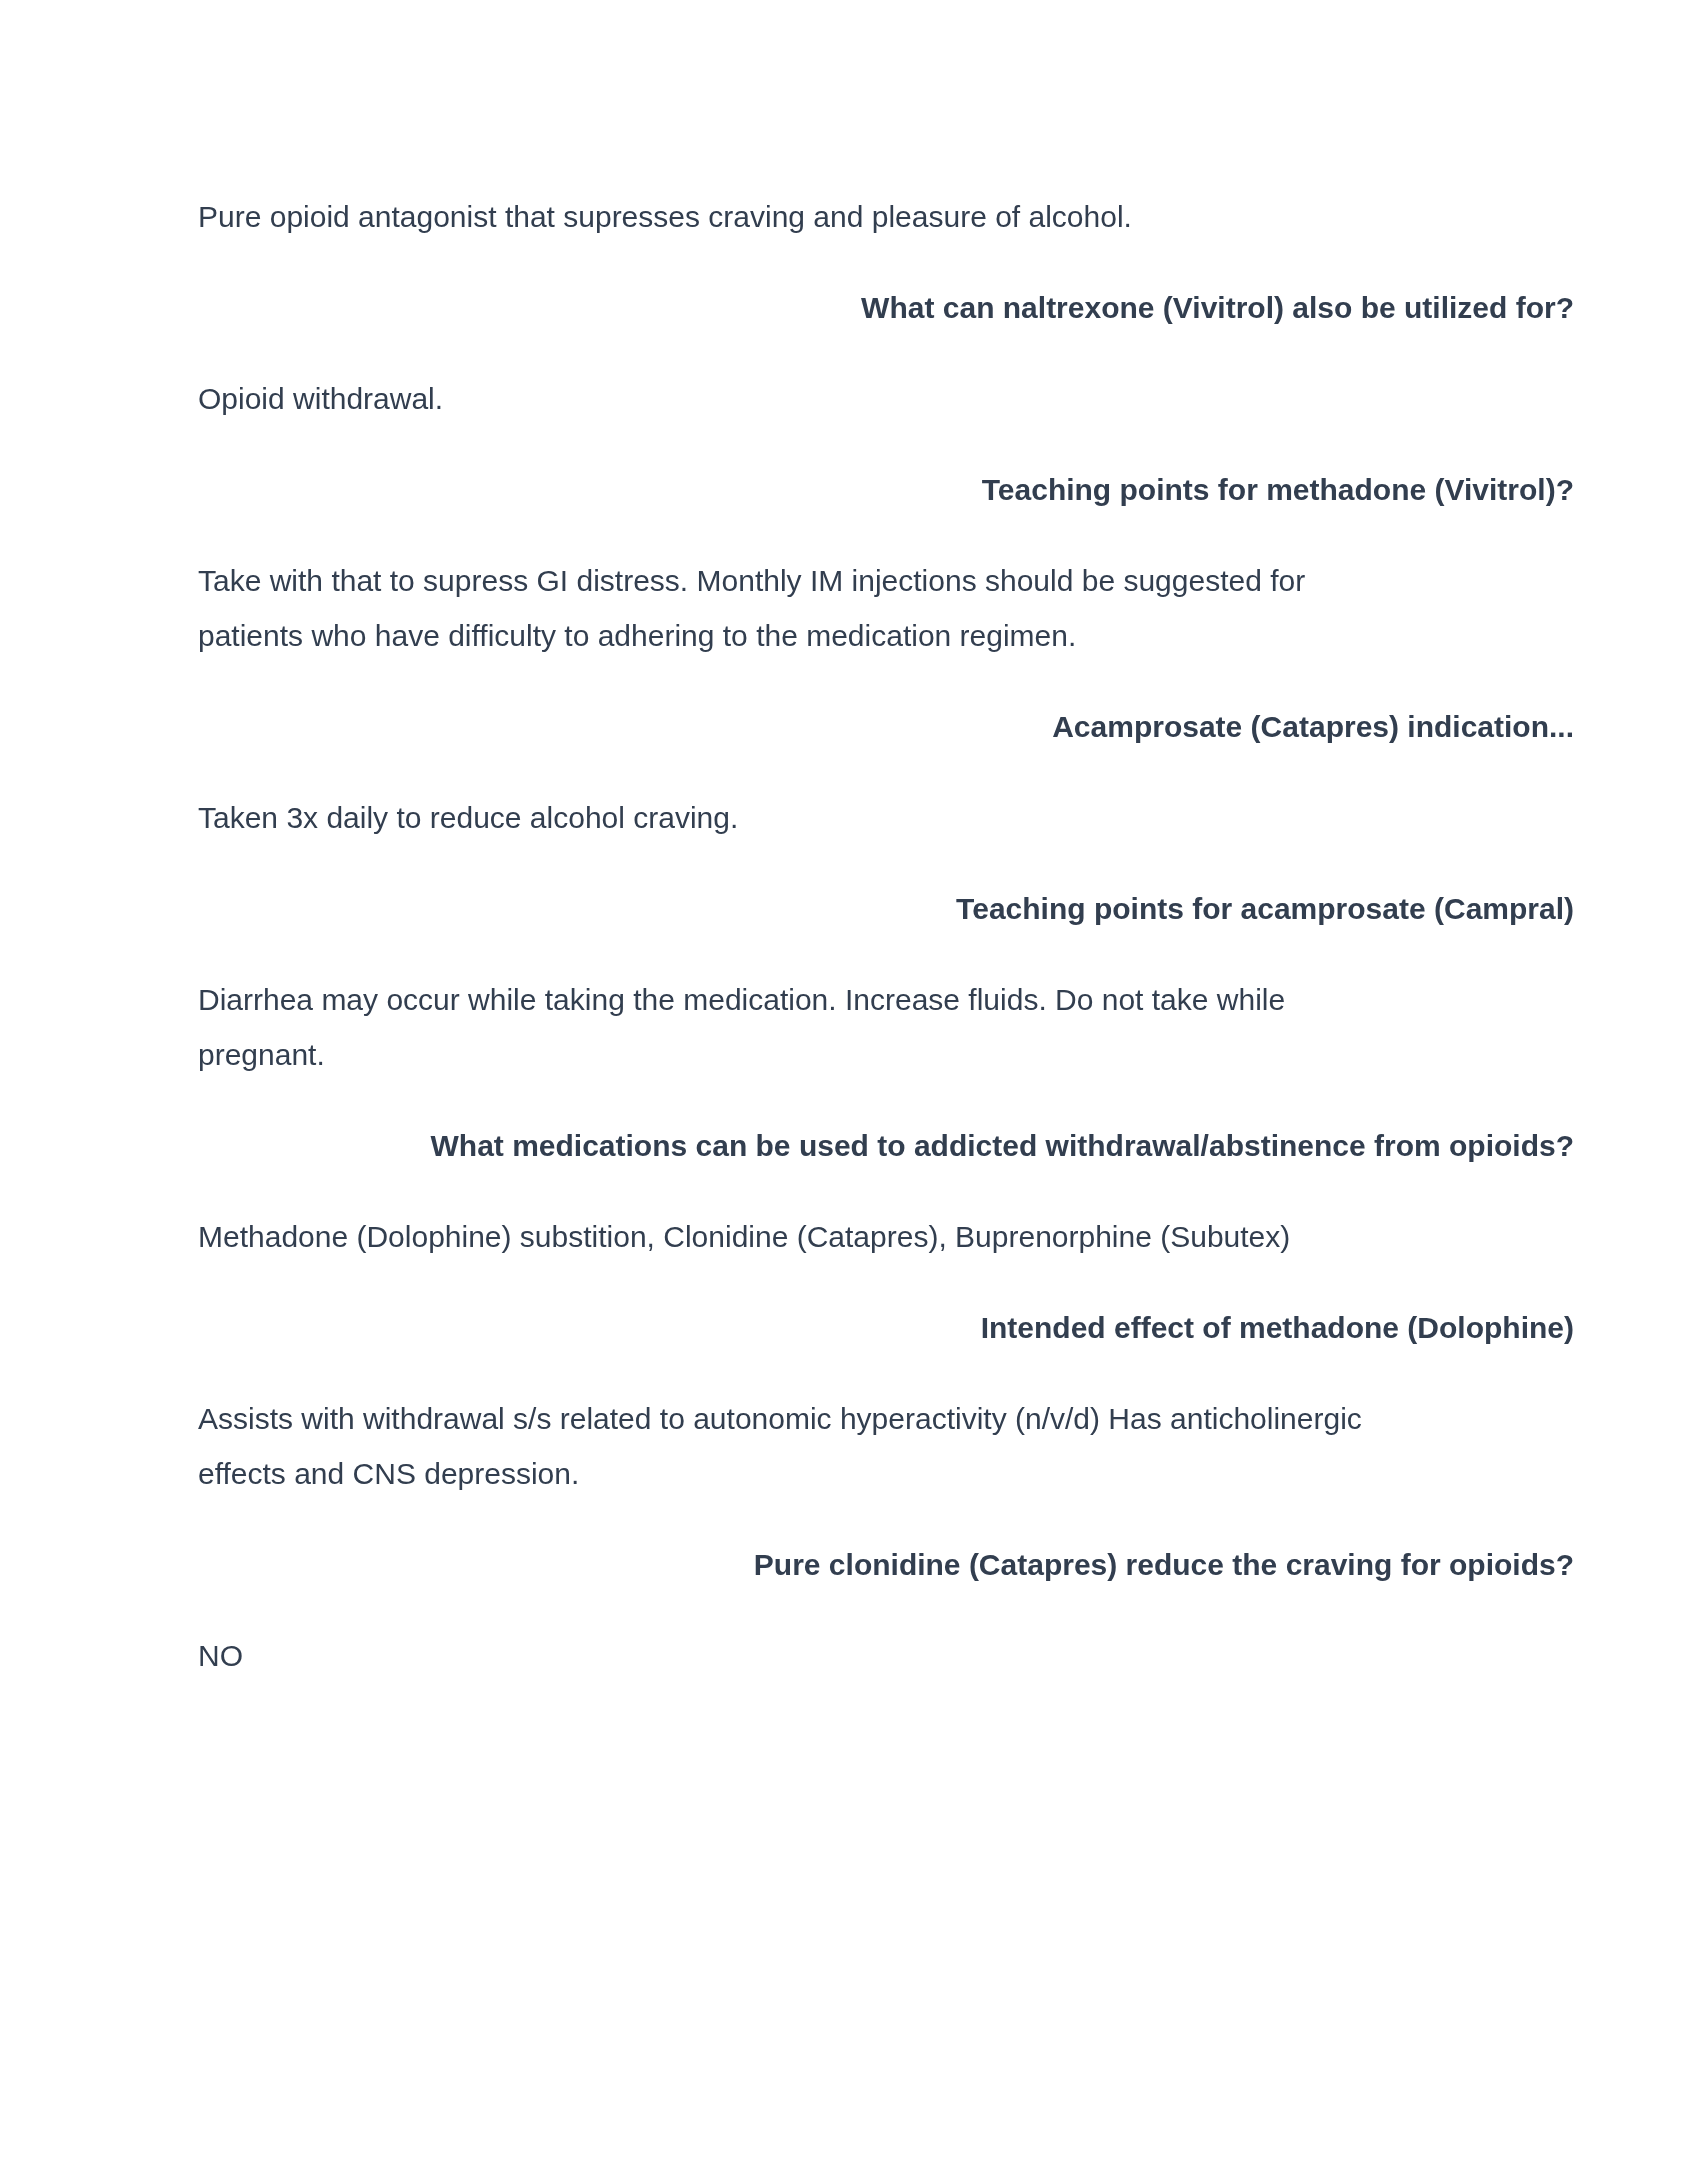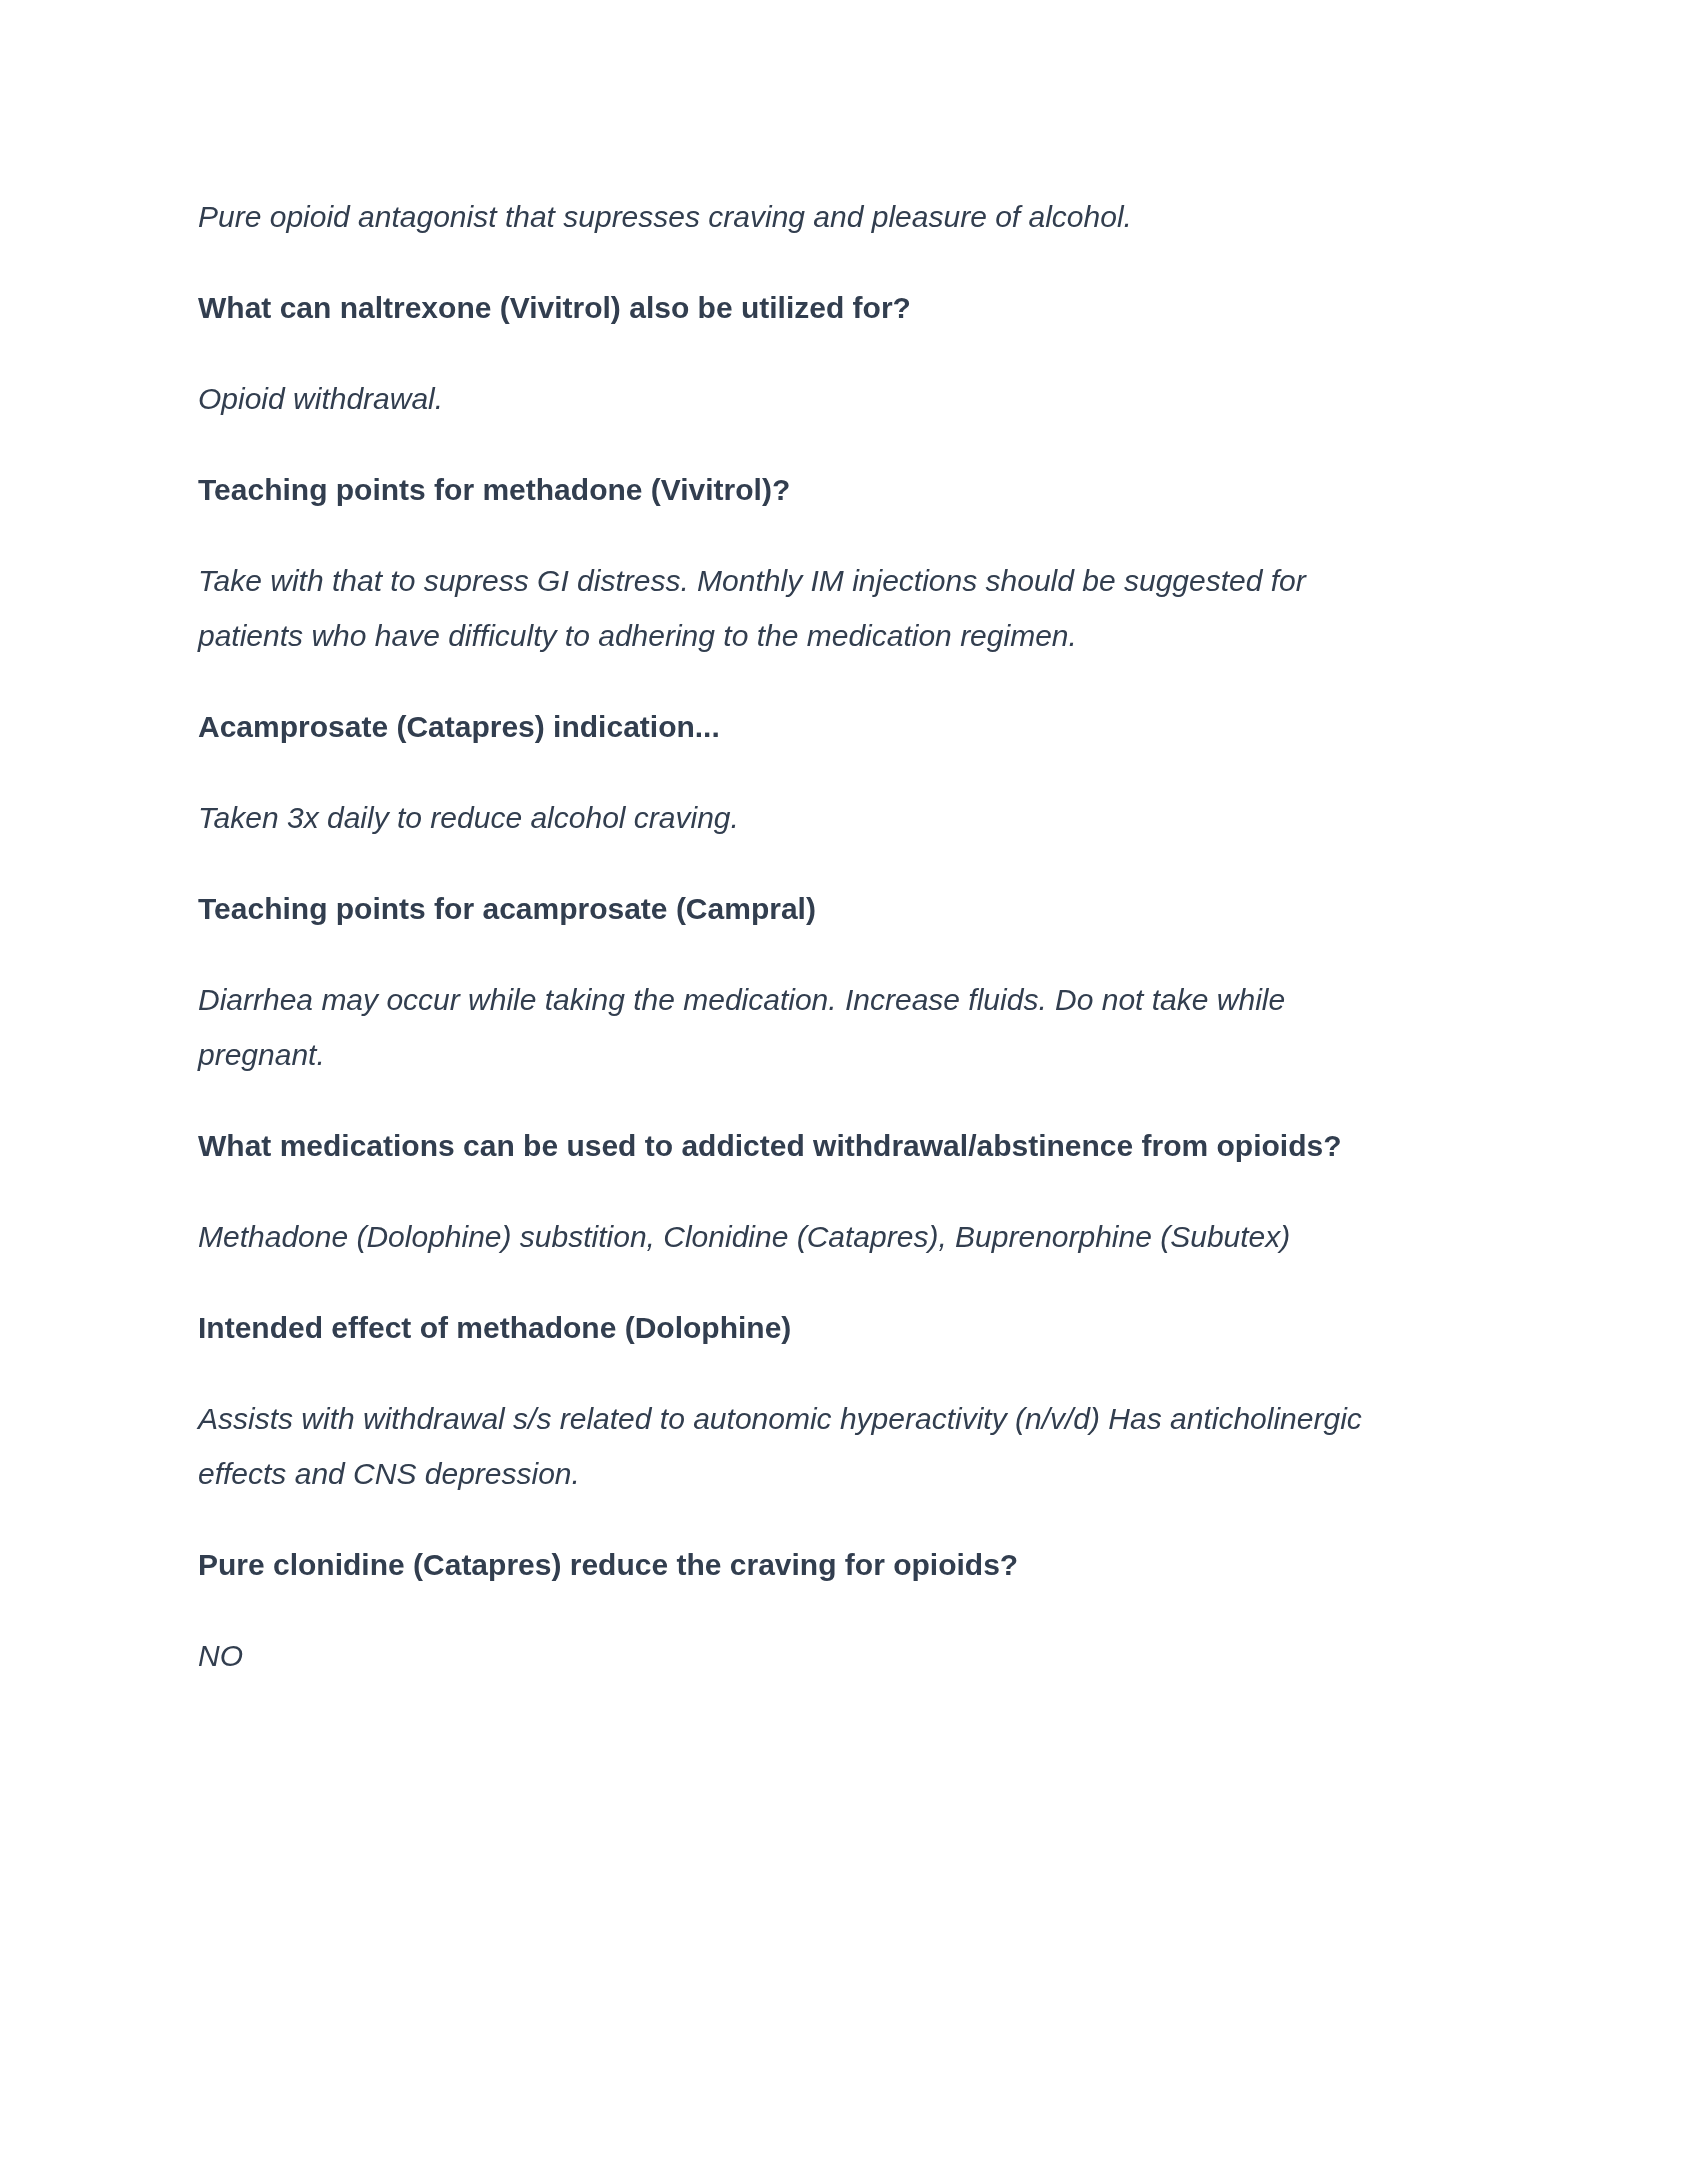--- a/index.html
+++ b/index.html
@@ -23,24 +23,24 @@
   .block {
     margin: 0 0 36px 0;
     font-size: 30px;
     line-height: 55px;
     color: #323E4F;
     white-space: pre-line;   
     max-width: 1376px;
   }
   .question {
     font-weight: bold;
+    text-align: right;
   }
   .answer {
     font-weight: normal;
-    font-style: italic;
   }
 </style>
 </head>
 <body>
 
 <div class="page">
   <div class="block answer">Pure opioid antagonist that supresses craving and pleasure of alcohol.</div>
   <div class="block question">What can naltrexone (Vivitrol) also be utilized for?</div>
   <div class="block answer">Opioid withdrawal.</div>
   <div class="block question">Teaching points for methadone (Vivitrol)?</div>

